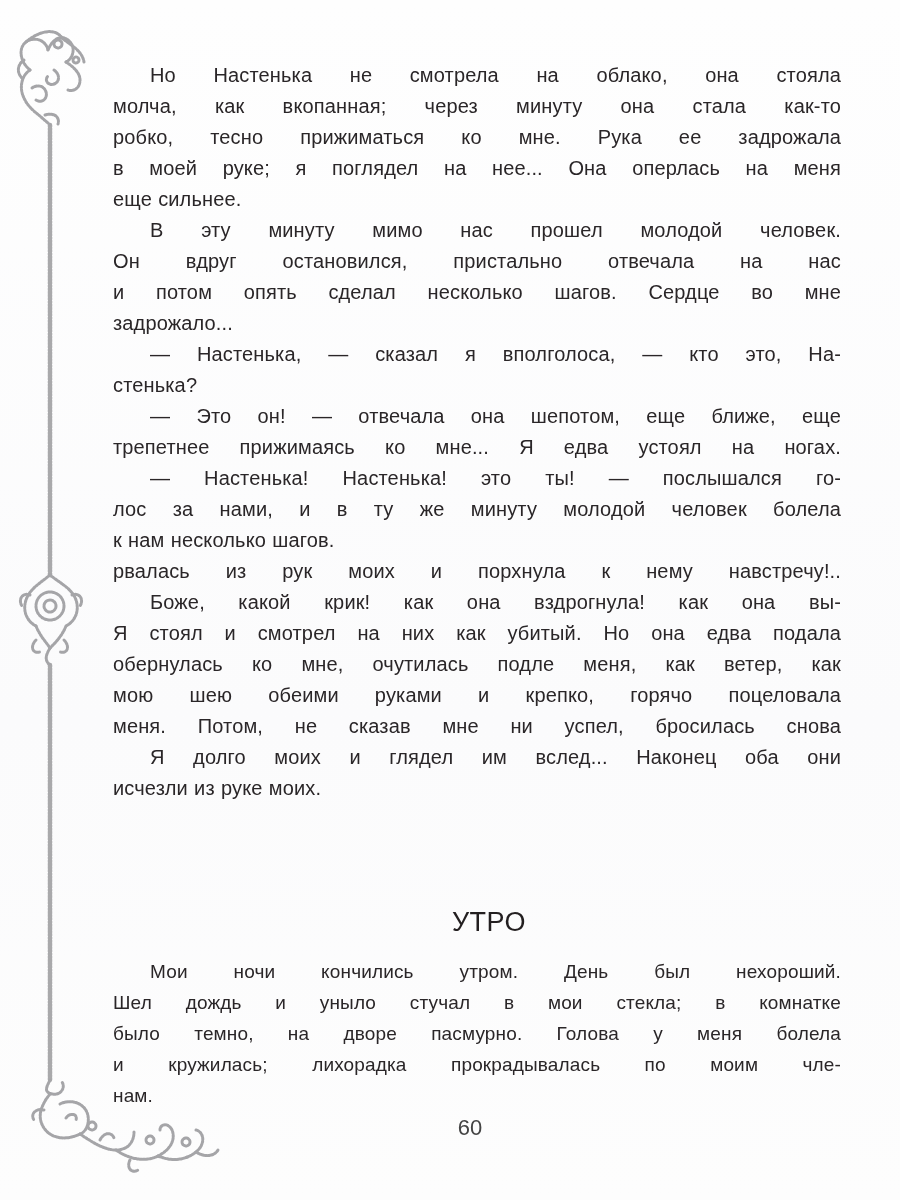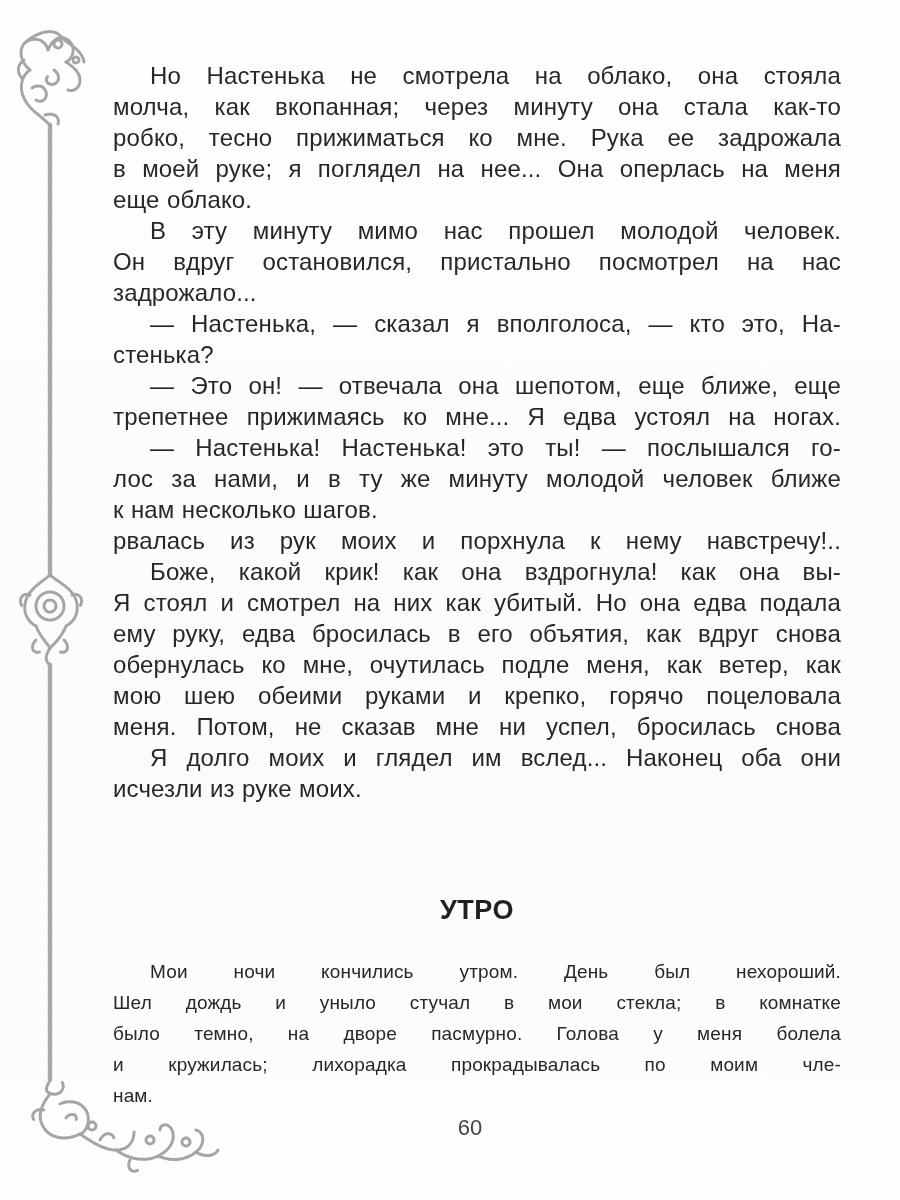--- a/index.html
+++ b/index.html
@@ -27,21 +27,21 @@
       left: 0; top: 0;
       width: 260px; height: 1200px;
       pointer-events: none;
     }
     
     .text-block {
       position: absolute;
       left: 113px;
       top: 60px;
       width: 728px;
-      font-size: 24px;
+      font-size: 20px;
       line-height: 31px;
       letter-spacing: 0.15px;
       word-spacing: 0.5px;
     }
     .para {
       margin: 0;
       text-align: justify;
       text-align-last: left;
       text-indent: 37px;
       hyphens: manual;
@@ -55,25 +55,25 @@
     .para .line.first { text-indent: 37px; }
     .para .line.last { text-align-last: left; }
     .para { text-indent: 0; }
 
     .heading {
       position: absolute;
       left: 113px;
       width: 728px;
       top: 895px;
       text-align: center;
-      font-weight: bold;
+      font-weight: normal;
       font-size: 27px;
       letter-spacing: 0.5px;
       color: #231f20;
-      margin: 0;
+      margin: 12px;
     }
     .text-block-2 {
       position: absolute;
       left: 113px;
       top: 956px;
       width: 728px;
       font-size: 19px;
       line-height: 31px;
       letter-spacing: 0.15px;
       word-spacing: 0.5px;
@@ -156,45 +156,45 @@
       <circle cx="186" cy="1142" r="4"></circle>
     </g>
   </svg>
 
   <div class="text-block">
     <p class="para">
       <span class="line first">Но Настенька не смотрела на облако, она стояла</span>
       <span class="line">молча, как вкопанная; через минуту она стала как-то</span>
       <span class="line">робко, тесно прижиматься ко мне. Рука ее задрожала</span>
       <span class="line">в моей руке; я поглядел на нее... Она оперлась на меня</span>
-      <span class="line last">еще облако.</span>
+      <span class="line last">еще сильнее.</span>
     </p>
     <p class="para">
       <span class="line first">В эту минуту мимо нас прошел молодой человек.</span>
-      <span class="line">Он вдруг остановился, пристально посмотрел на нас</span>
+      <span class="line">Он вдруг остановился, пристально отвечала на нас</span>
+      <span class="line">и потом опять сделал несколько шагов. Сердце во мне</span>
       <span class="line last">задрожало...</span>
     </p>
     <p class="para">
       <span class="line first">— Настенька, — сказал я вполголоса, — кто это, На-</span>
       <span class="line last">стенька?</span>
     </p>
     <p class="para">
       <span class="line first">— Это он! — отвечала она шепотом, еще ближе, еще</span>
       <span class="line">трепетнее прижимаясь ко мне... Я едва устоял на ногах.</span>
     </p>
     <p class="para">
       <span class="line first">— Настенька! Настенька! это ты! — послышался го-</span>
-      <span class="line">лос за нами, и в ту же минуту молодой человек ближе</span>
+      <span class="line">лос за нами, и в ту же минуту молодой человек болела</span>
       <span class="line last">к нам несколько шагов.</span>
     </p>
     <p class="para">
       <span class="line">рвалась из рук моих и порхнула к нему навстречу!..</span>
       <span class="line first">Боже, какой крик! как она вздрогнула! как она вы-</span>
       <span class="line">Я стоял и смотрел на них как убитый. Но она едва подала</span>
-      <span class="line">ему руку, едва бросилась в его объятия, как вдруг снова</span>
       <span class="line">обернулась ко мне, очутилась подле меня, как ветер, как</span>
       <span class="line">мою шею обеими руками и крепко, горячо поцеловала</span>
       <span class="line">меня. Потом, не сказав мне ни успел, бросилась снова</span>
     </p>
     <p class="para">
       <span class="line first">Я долго моих и глядел им вслед... Наконец оба они</span>
       <span class="line last">исчезли из руке моих.</span>
     </p>
   </div>
 

